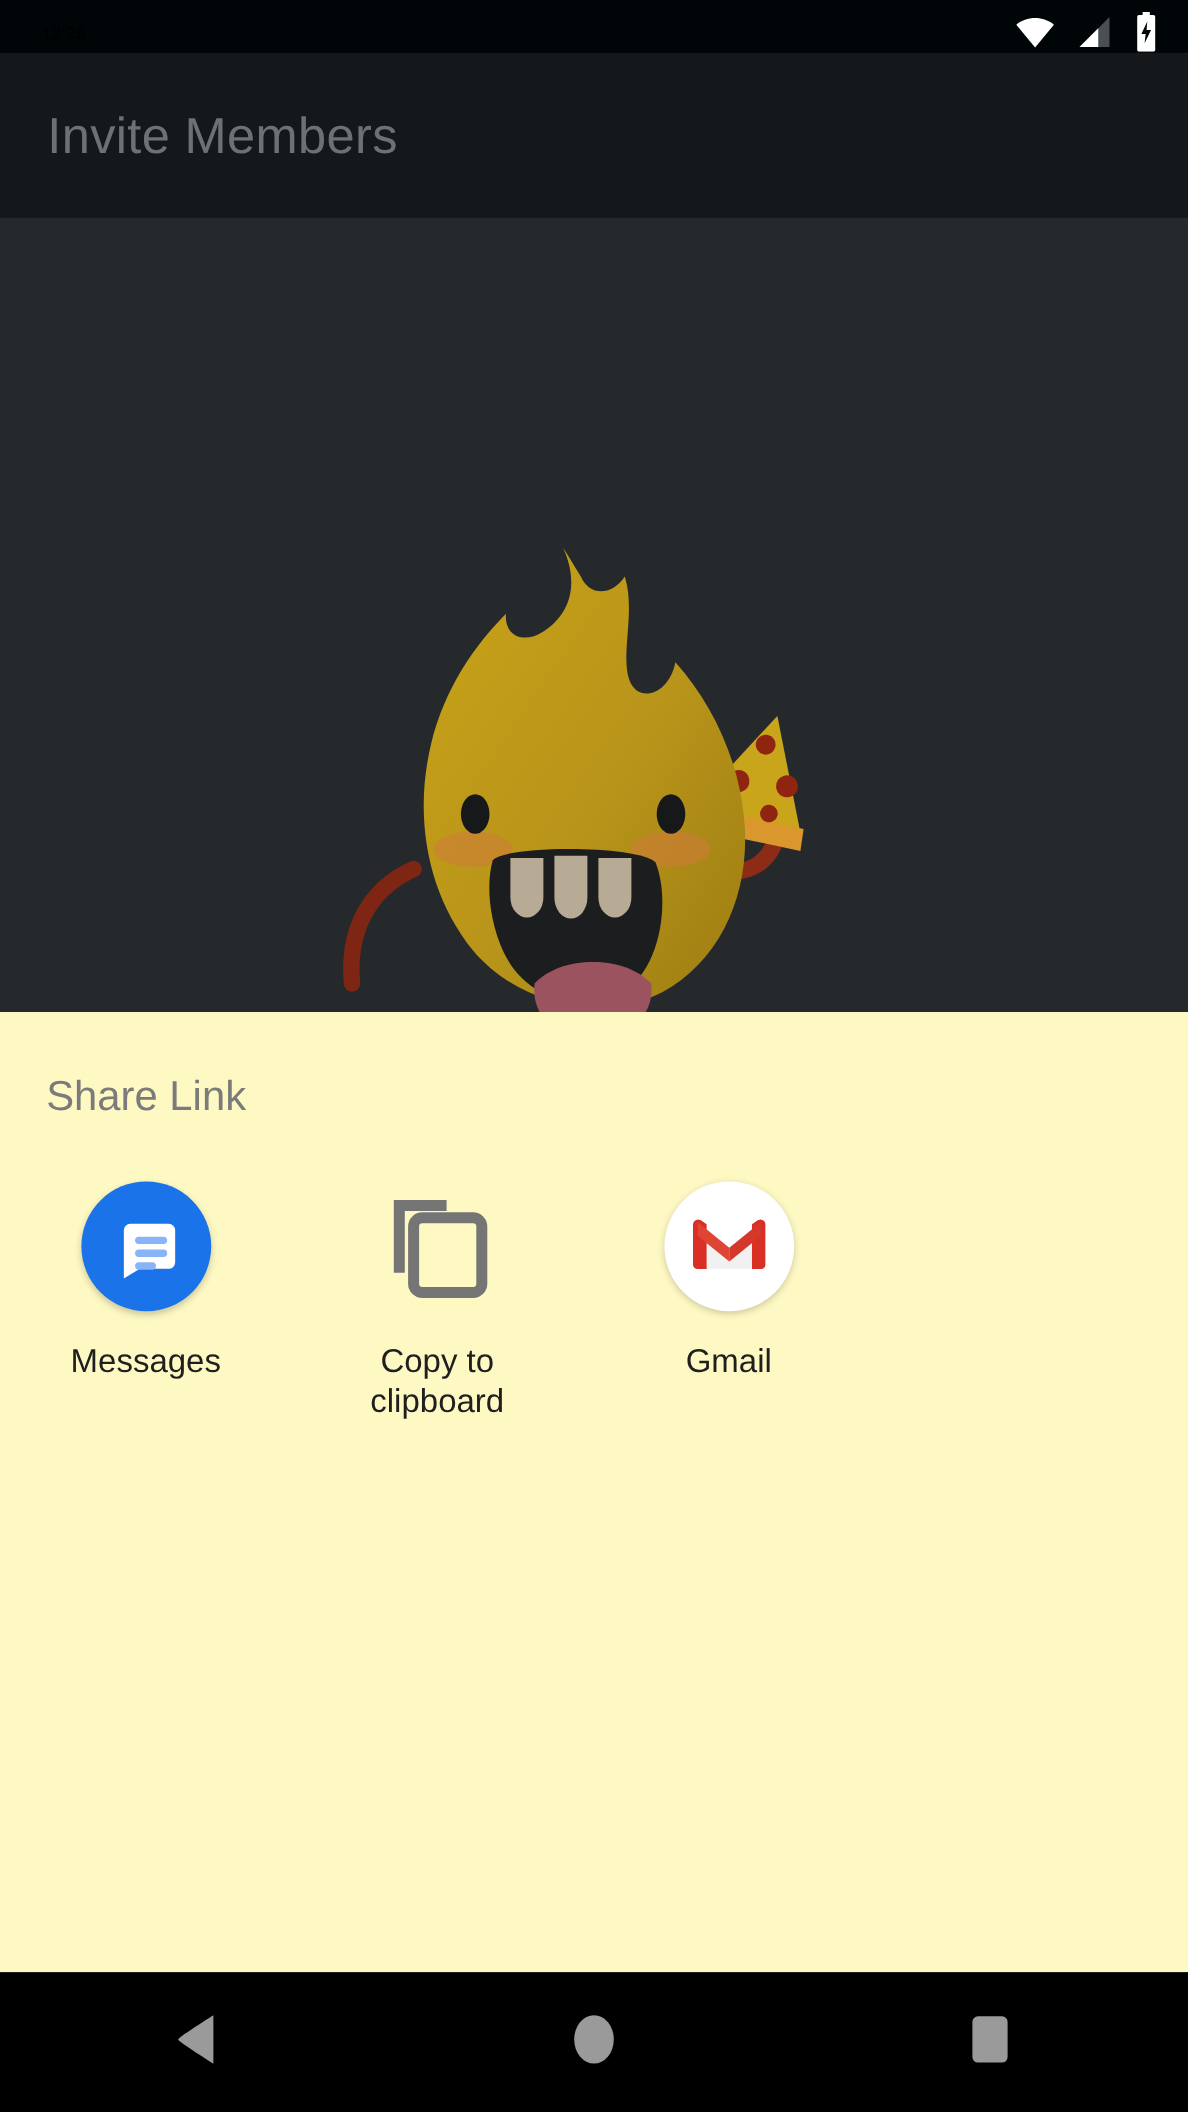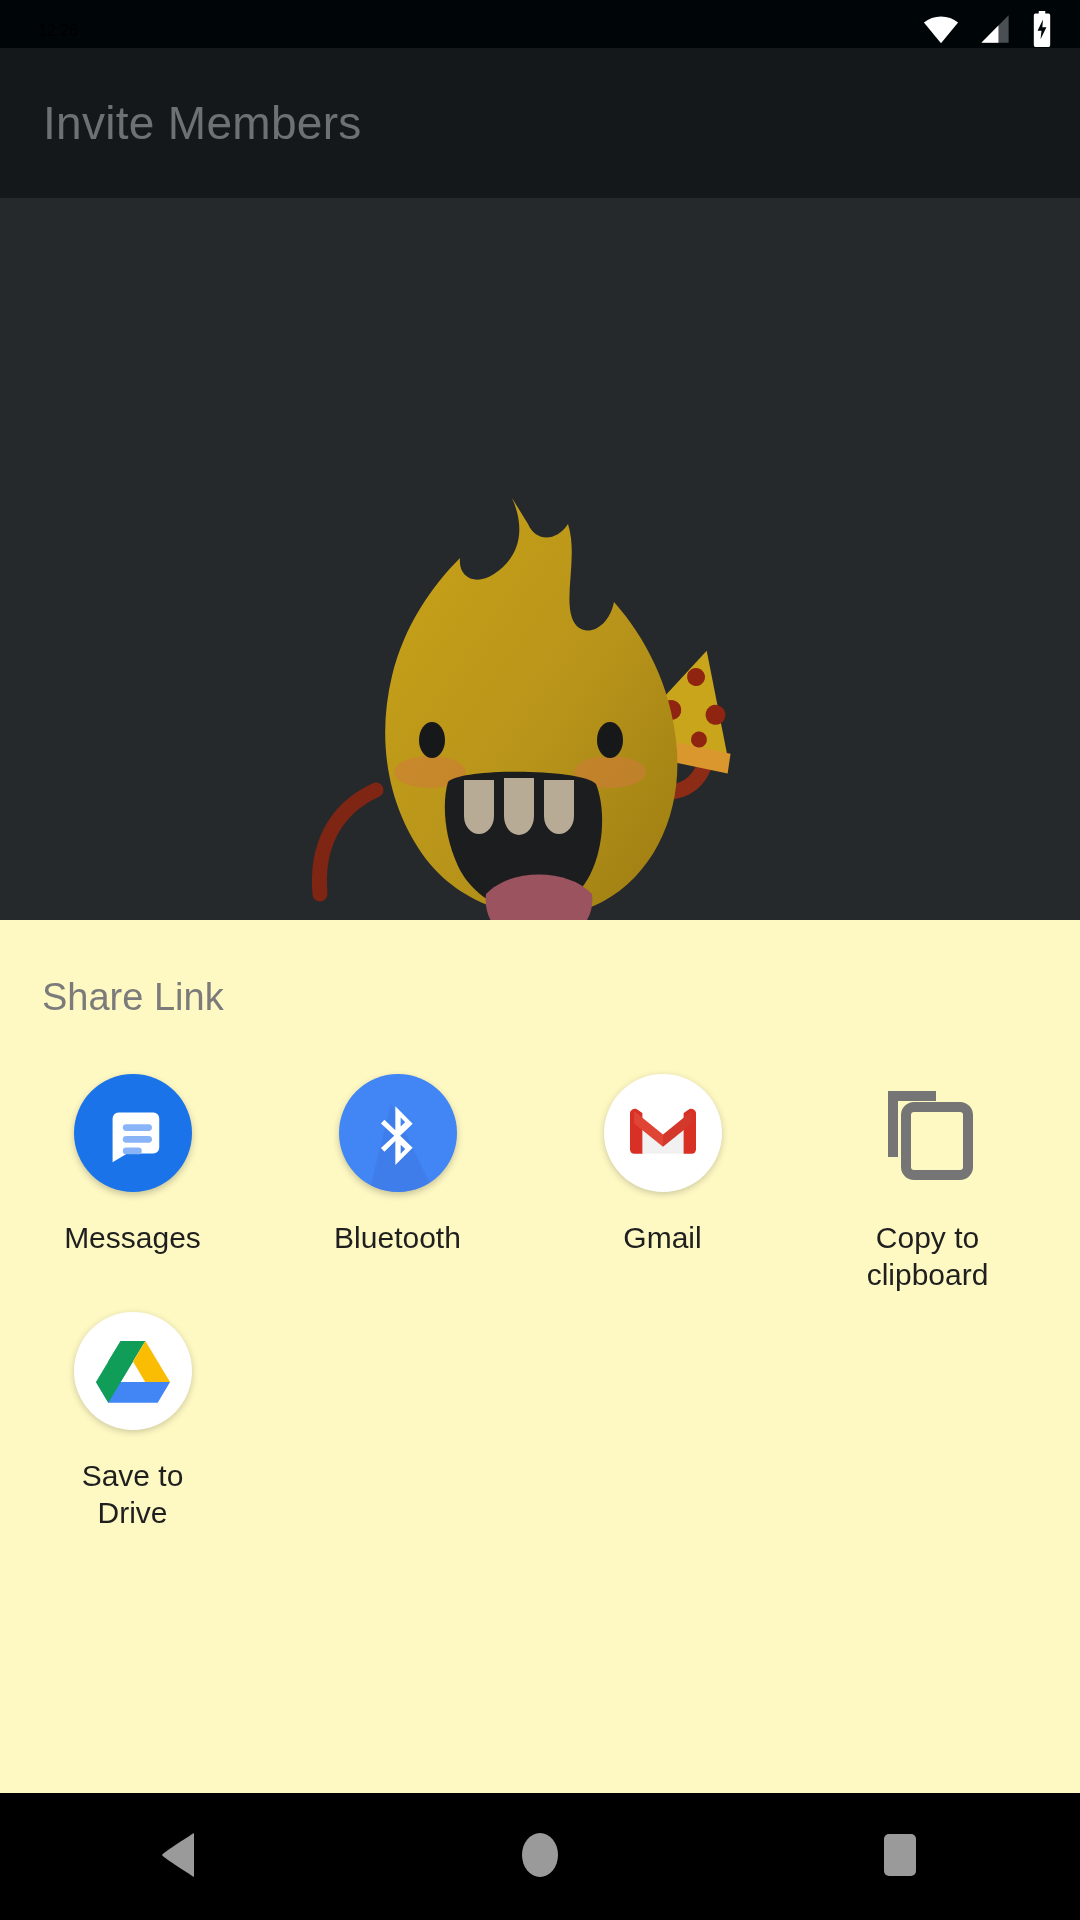--- a/index.html
+++ b/index.html
@@ -185,76 +185,47 @@
             <path d="M10 10h28a4 4 0 0 1 4 4v20a4 4 0 0 1-4 4H20l-10 6V14a4 4 0 0 1 4-4z" fill="#ffffff"></path>
             <rect x="17" y="18" width="20" height="4.6" rx="2.3" fill="#8ab4f8"></rect>
             <rect x="17" y="26" width="20" height="4.6" rx="2.3" fill="#8ab4f8"></rect>
             <rect x="17" y="34" width="13" height="4.6" rx="2.3" fill="#8ab4f8"></rect>
           </svg>
         </div>
       </div>
       <div class="target-label">Messages</div>
     </div>
 
+
     <div class="share-target">
       <div class="target-icon">
-        <div class="circle-icon" style="background:#4285f4; box-shadow:0 3px 7px rgba(0,0,0,.22); overflow:hidden;">
-          <svg width="118" height="118" viewBox="0 0 118 118" style="position:absolute;">
-            <path d="M52 30 L95 118 L30 118 Z" fill="#3b78e0" opacity=".5"></path>
-          </svg>
-          <svg width="64" height="64" viewBox="0 0 24 24" style="position:relative;">
-            <path d="M11 2 L17.5 8.5 L12.8 13 L17.5 17.5 L11 24 L11 15 L6.9 19 L5.6 17.6 L10.6 13 L5.6 8.4 L6.9 7 L11 11 Z
-                     M13 6.2 L13 9.6 L14.7 8 Z
-                     M13 16.4 L13 19.8 L14.7 18 Z" fill="#ffffff"></path>
-          </svg>
-        </div>
+        <svg width="104" height="104" viewBox="0 0 52 52">
+          <path d="M6 5h24v5H11v28H6z" fill="#757575"></path>
+          <rect x="15" y="13" width="31" height="34" rx="4" fill="none" stroke="#757575" stroke-width="5"></rect>
+        </svg>
       </div>
-      <div class="target-label">Bluetooth</div>
+      <div class="target-label">Copy to clipboard</div>
     </div>
 
     <div class="share-target">
       <div class="target-icon">
         <div class="circle-icon circle-white">
           <svg width="66" height="50" viewBox="0 0 48 36">
             <path d="M3 4 L24 21 L45 4 L45 33 L3 33 Z" fill="#f1f1f1"></path>
             <path d="M3 4 L24 21 L45 4 L45 9 L24 26 L3 9 Z" fill="#e0e0e0"></path>
             <path d="M0 3.5 A3.5 3.5 0 0 1 5.5 1 L9 3.5 L9 33 L3 33 A3 3 0 0 1 0 30 Z" fill="#d93025"></path>
             <path d="M48 3.5 A3.5 3.5 0 0 0 42.5 1 L39 3.5 L39 33 L45 33 A3 3 0 0 0 48 30 Z" fill="#d93025"></path>
             <path d="M3 2 L24 19 L24 28 L3 11 Z" fill="#e04434"></path>
             <path d="M45 2 L24 19 L24 28 L45 11 Z" fill="#d3382b"></path>
           </svg>
         </div>
       </div>
       <div class="target-label">Gmail</div>
     </div>
 
-    <div class="share-target">
-      <div class="target-icon">
-        <svg width="104" height="104" viewBox="0 0 52 52">
-          <path d="M6 5h24v5H11v28H6z" fill="#757575"></path>
-          <rect x="15" y="13" width="31" height="34" rx="4" fill="none" stroke="#757575" stroke-width="5"></rect>
-        </svg>
-      </div>
-      <div class="target-label">Copy to clipboard</div>
-    </div>
-
-    <div class="share-target">
-      <div class="target-icon">
-        <div class="circle-icon circle-white">
-          <svg width="76" height="68" viewBox="0 0 48 42">
-            <path d="M16.2 2 L31.8 2 L16.1 28 L8.3 15 Z" fill="#0f9d58"></path>
-            <path d="M31.8 2 L47.4 28 L31.7 28 L24 15 Z" fill="#fbbc04"></path>
-            <path d="M8.3 15 L0.6 28 L8.4 41 L16.1 28 Z" fill="#0f9d58" opacity="0"></path>
-            <path d="M0.6 28 L47.4 28 L39.6 41 L8.4 41 Z" fill="#4285f4"></path>
-            <path d="M16.2 2 L0.6 28 L8.4 41 L24 15 Z" fill="#0f9d58"></path>
-          </svg>
-        </div>
-      </div>
-      <div class="target-label">Save to Drive</div>
-    </div>
 
   </div>
 </div>
 
 <div id="nav-bar">
   <div class="nav-btn">
     <span>
       <svg width="44" height="48" viewBox="0 0 22 24">
         <path d="M18 1 C 18 1 2 11 2 12 C 2 13 18 23 18 23 Z" fill="#9a9a9a"></path>
       </svg>

